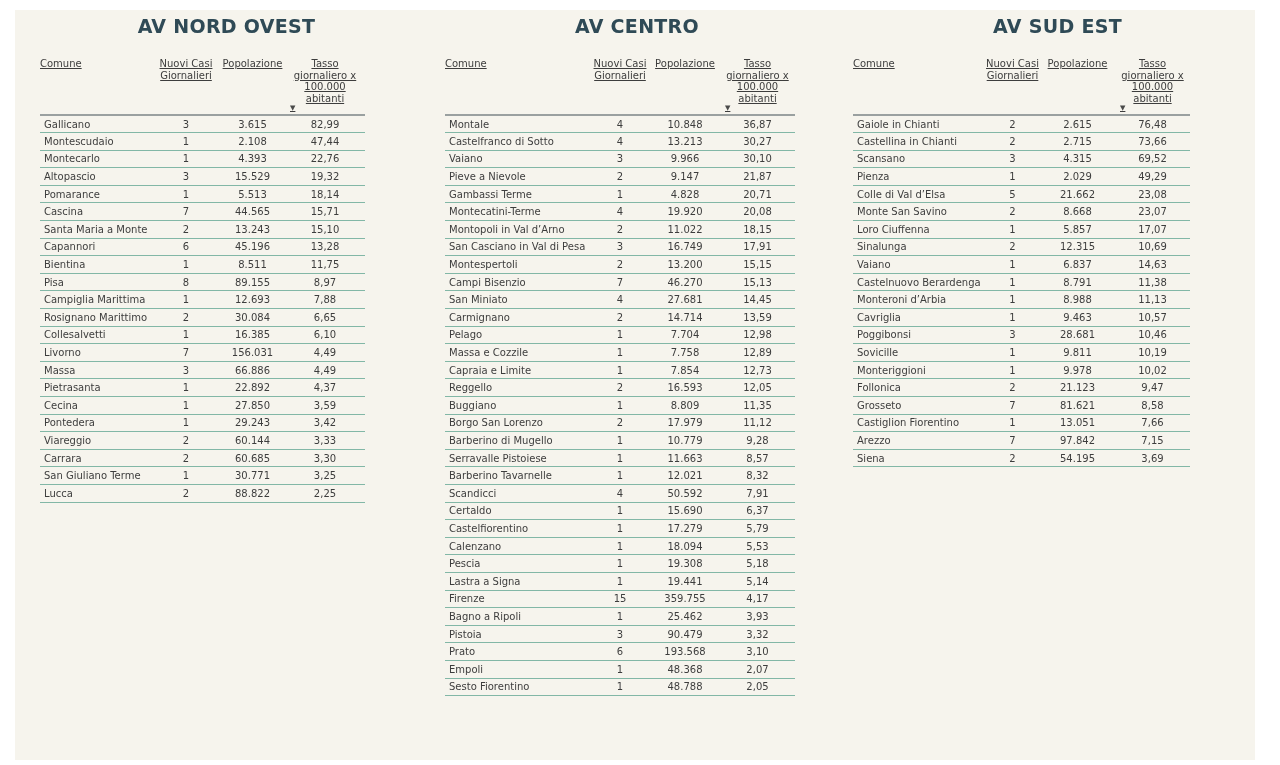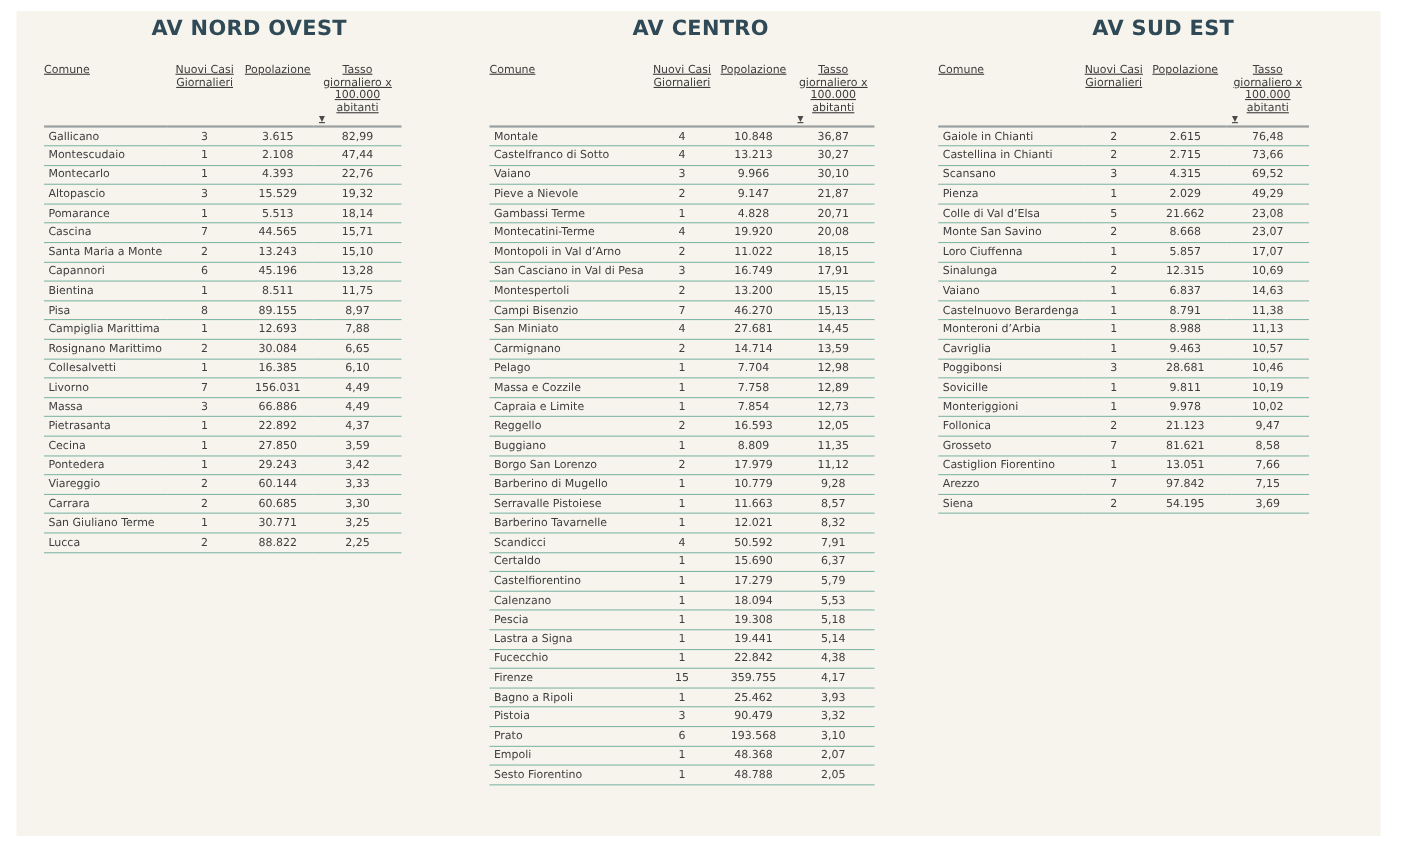--- a/index.html
+++ b/index.html
@@ -421,26 +421,20 @@
             <td class="ac">19.308</td>
             <td class="ac">5,18</td>
           </tr>
           <tr>
             <td class="al">Lastra a Signa</td>
             <td class="ac">1</td>
             <td class="ac">19.441</td>
             <td class="ac">5,14</td>
           </tr>
           <tr>
-            <td class="al">Fucecchio</td>
-            <td class="ac">1</td>
-            <td class="ac">22.842</td>
-            <td class="ac">4,38</td>
-          </tr>
-          <tr>
             <td class="al">Firenze</td>
             <td class="ac">15</td>
             <td class="ac">359.755</td>
             <td class="ac">4,17</td>
           </tr>
           <tr>
             <td class="al">Bagno a Ripoli</td>
             <td class="ac">1</td>
             <td class="ac">25.462</td>
             <td class="ac">3,93</td>

